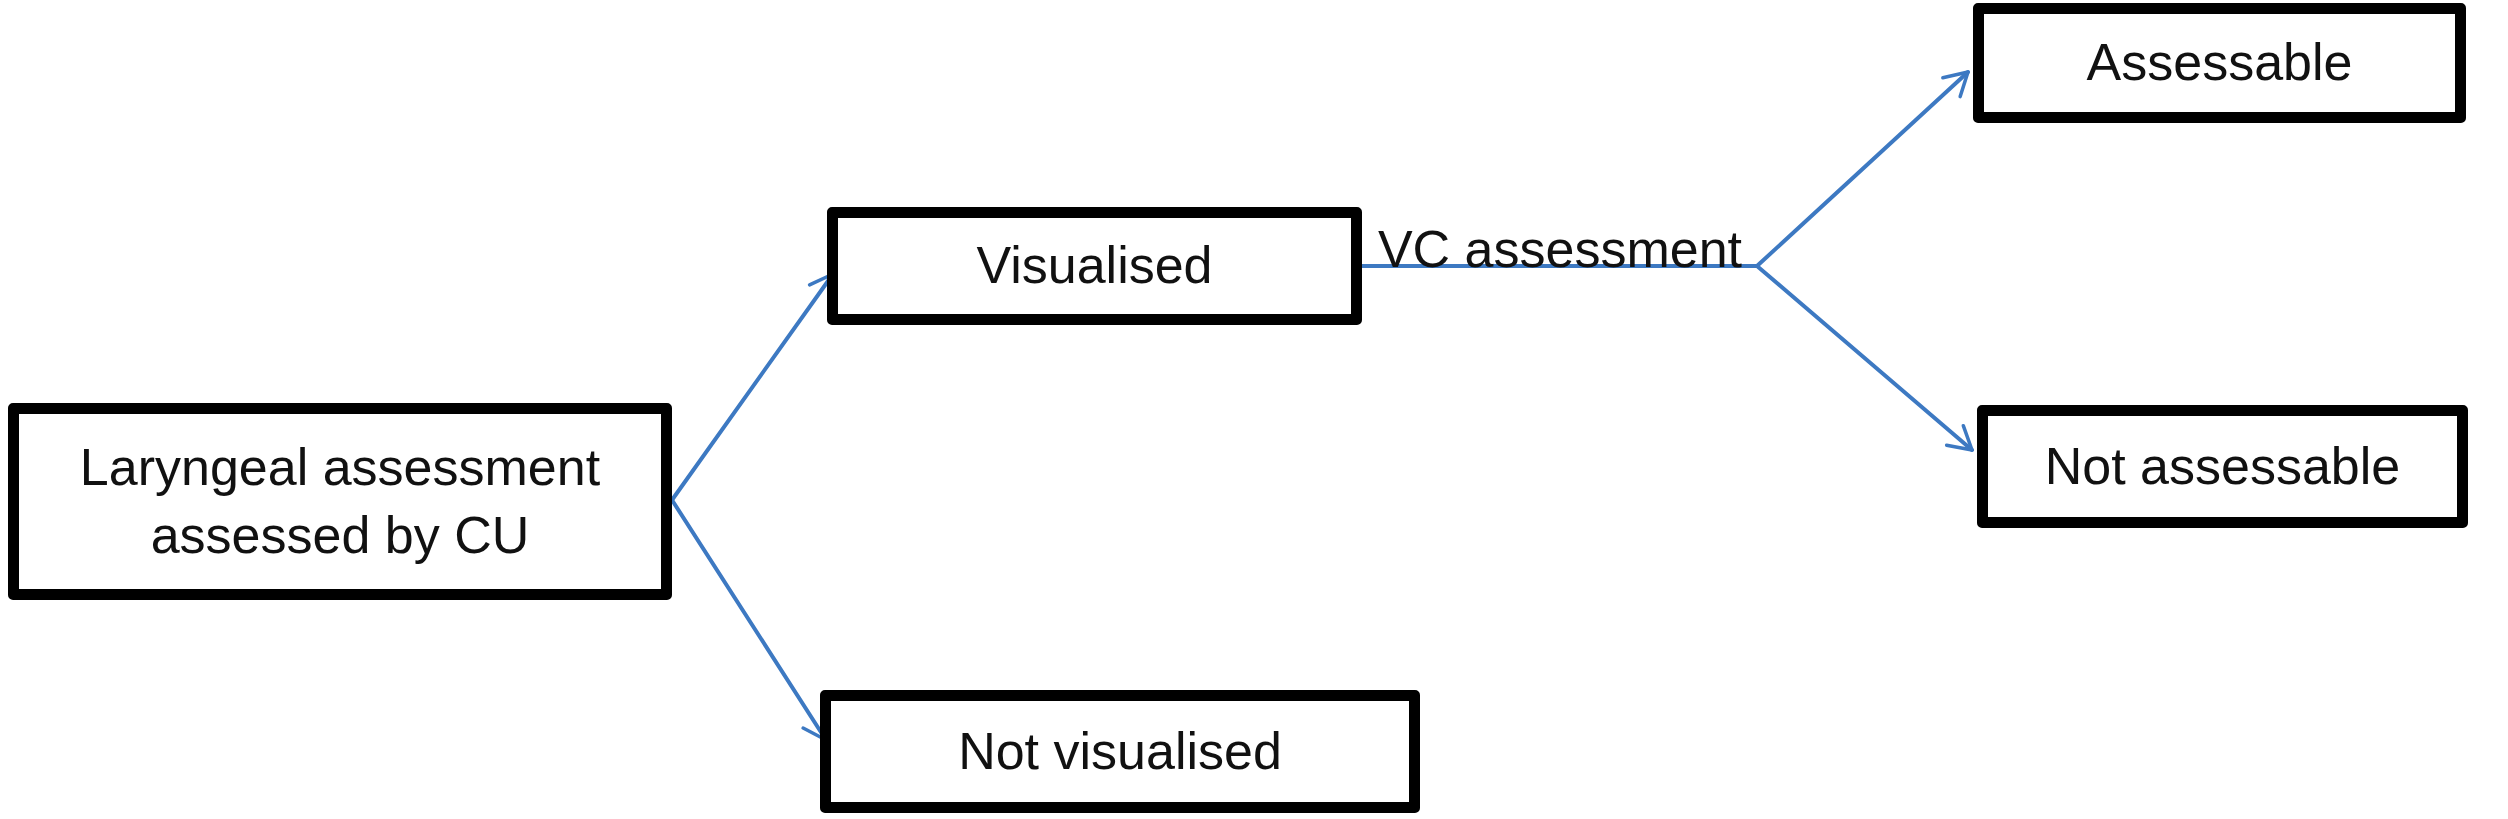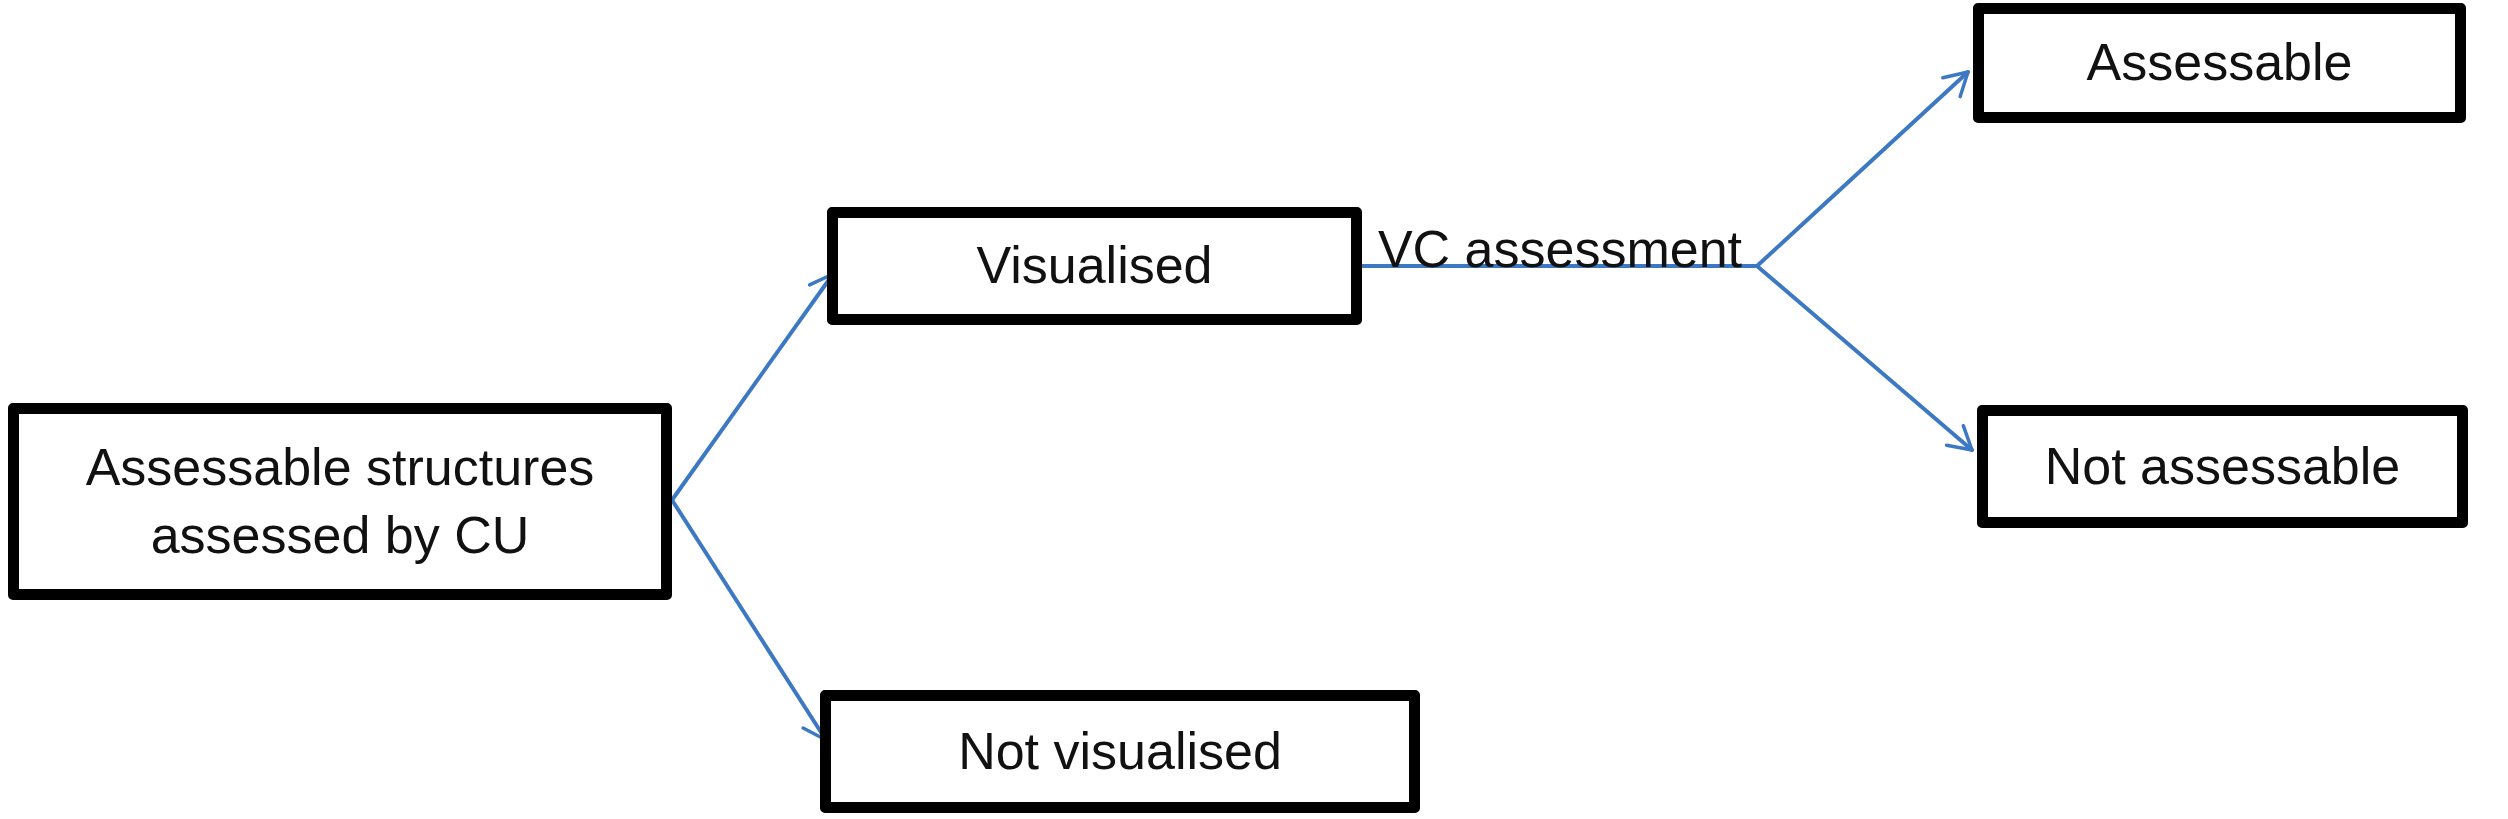--- a/index.html
+++ b/index.html
@@ -87,21 +87,21 @@
       </marker>
     </defs>
     <line class="conn" x1="672" y1="500" x2="833" y2="274" marker-end="url(#arrow-open)"></line>
     <line class="conn" x1="672" y1="500" x2="826" y2="740" marker-end="url(#arrow-open)"></line>
     <line class="conn" x1="1362" y1="266" x2="1757" y2="266"></line>
     <line class="conn" x1="1757" y1="266" x2="1968" y2="72" marker-end="url(#arrow-open)"></line>
     <line class="conn" x1="1757" y1="266" x2="1972" y2="450" marker-end="url(#arrow-open)"></line>
   </svg>
 
   <div class="node node-root">
-    <span>Assessable structures assessed by CU</span>
+    <span>Laryngeal assessment assessed by CU</span>
   </div>
 
   <div class="node node-visualised">
     <span>Visualised</span>
   </div>
 
   <div class="node node-not-visualised">
     <span>Not visualised</span>
   </div>
 

